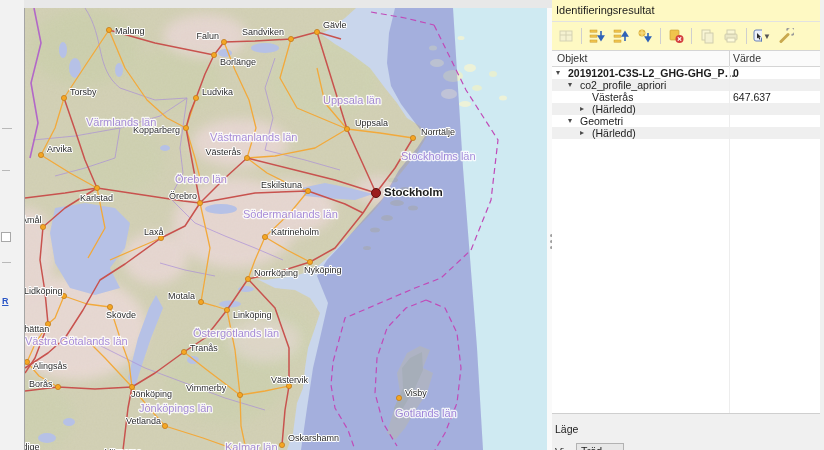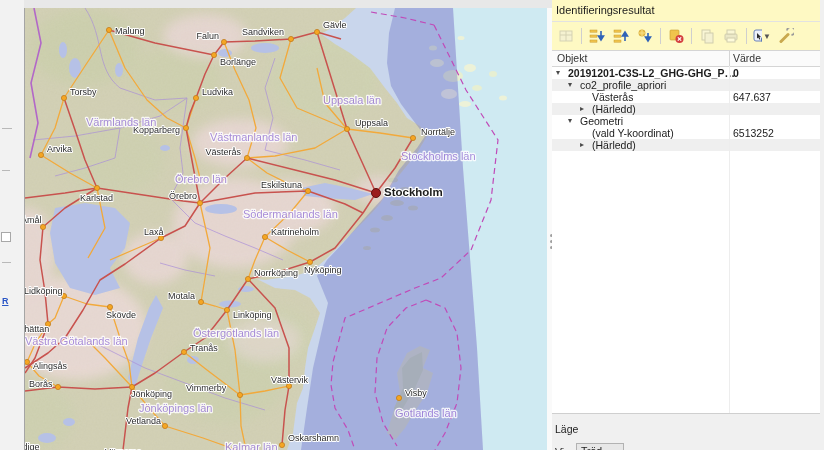--- a/index.html
+++ b/index.html
@@ -422,24 +422,20 @@
             <span class="val">647.637</span>
           </div>
           <div class="trow shade">
             <span class="exp" style="left: 28px;">▸</span>
             <span class="lab" style="left: 40px;">(Härledd)</span>
           </div>
           <div class="trow">
             <span class="exp" style="left: 16px;">▾</span>
             <span class="lab" style="left: 28px;">Geometri</span>
           </div>
-          <div class="trow">
-            <span class="lab" style="left: 40px;">(vald Y-koordinat)</span>
-            <span class="val">6513252</span>
-          </div>
           <div class="trow shade">
             <span class="exp" style="left: 28px;">▸</span>
             <span class="lab" style="left: 40px;">(Härledd)</span>
           </div>
         </div>
       <div id="tree-vdiv"></div>
     </div>
 
     <div id="bottom-bar">
       <span class="brow-label" style="left:3px;top:9px;">Läge</span>

